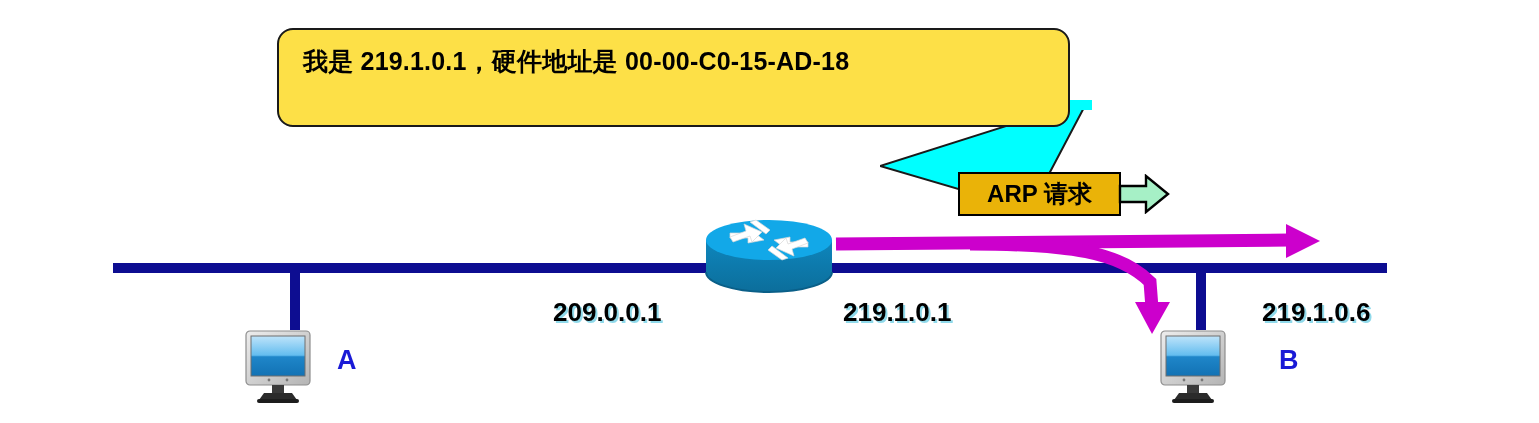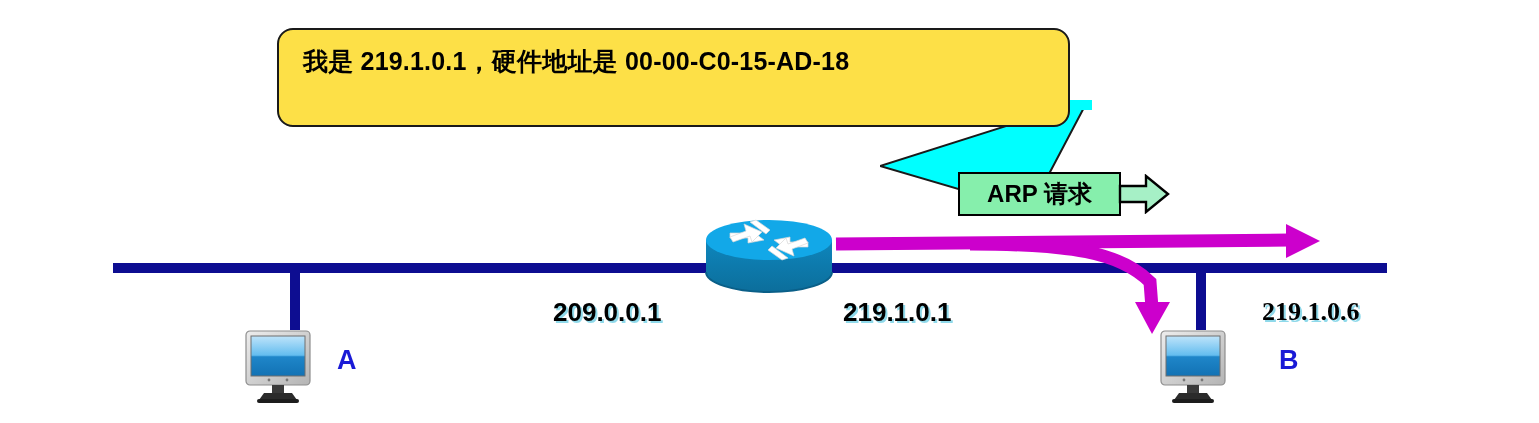--- a/index.html
+++ b/index.html
@@ -69,21 +69,21 @@
     font-size: 17px;
   }
 
   
   #arp-box {
     position: absolute;
     left: 958px;
     top: 172px;
     width: 163px;
     height: 44px;
-    background: #86efac;
+    background: #eab308;
     border: 2px solid #000000;
     box-sizing: border-box;
     display: flex;
     align-items: center;
     justify-content: center;
     z-index: 7;
   }
   #arp-box-label {
     font-size: 24px;
     font-weight: bold;
@@ -144,21 +144,21 @@
     font-size: 26px;
     font-weight: bold;
     color: #000000;
     text-shadow: 2px 2px 0 #8fd9ea;
     white-space: nowrap;
     z-index: 4;
   }
   #ip-a     { left: 322px;  top: 297px; }
   #ip-r1-left  { left: 553px;  top: 297px; }
   #ip-r1-right { left: 843px;  top: 297px; }
-  #ip-b     { left: 1262px; top: 297px; font-family: Liberation Serif, serif; }
+  #ip-b     { left: 1262px; top: 297px; }
 
   .host-letter {
     position: absolute;
     font-size: 27px;
     font-weight: bold;
     color: #1a1ad6;
     z-index: 4;
   }
   #host-a-letter { left: 337px;  top: 345px; }
   #host-b-letter { left: 1279px; top: 345px; }

